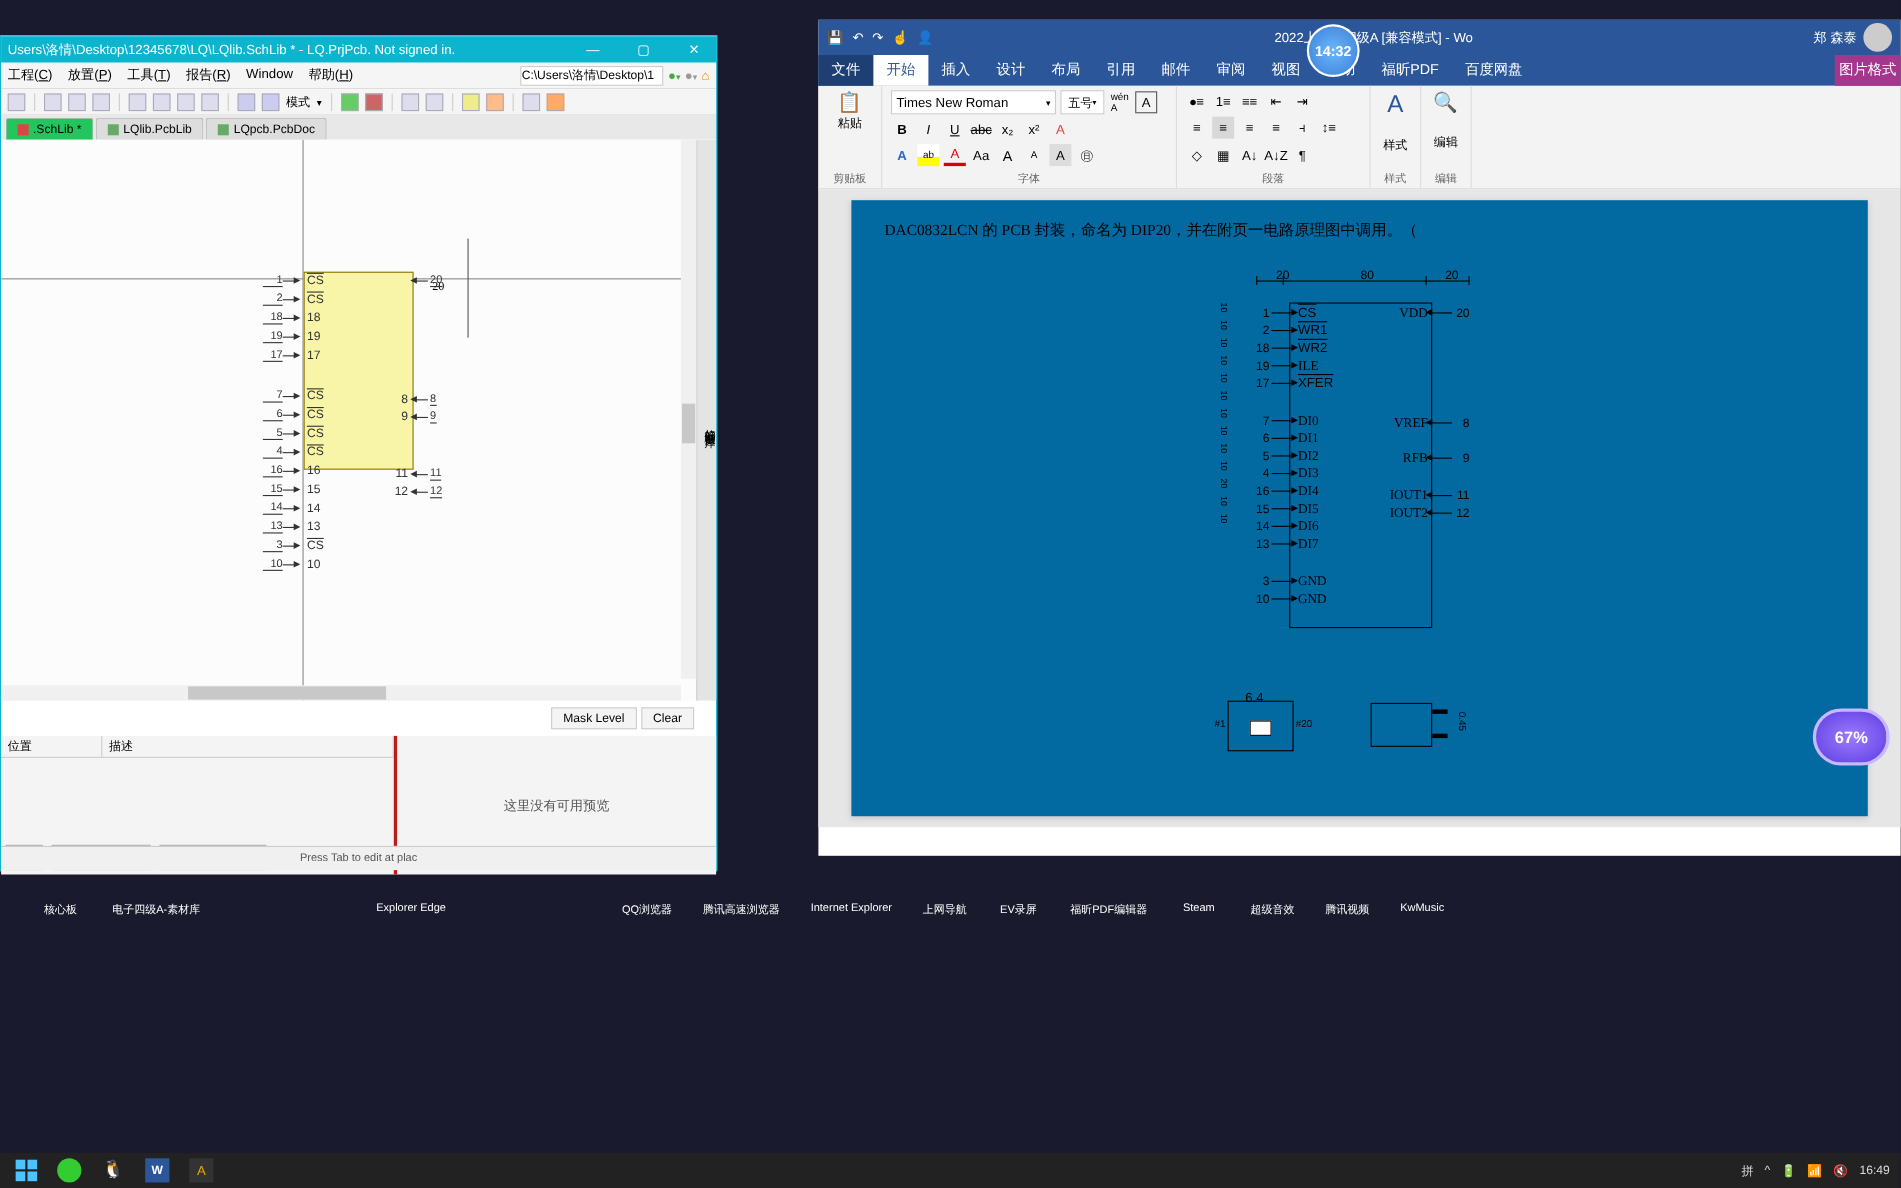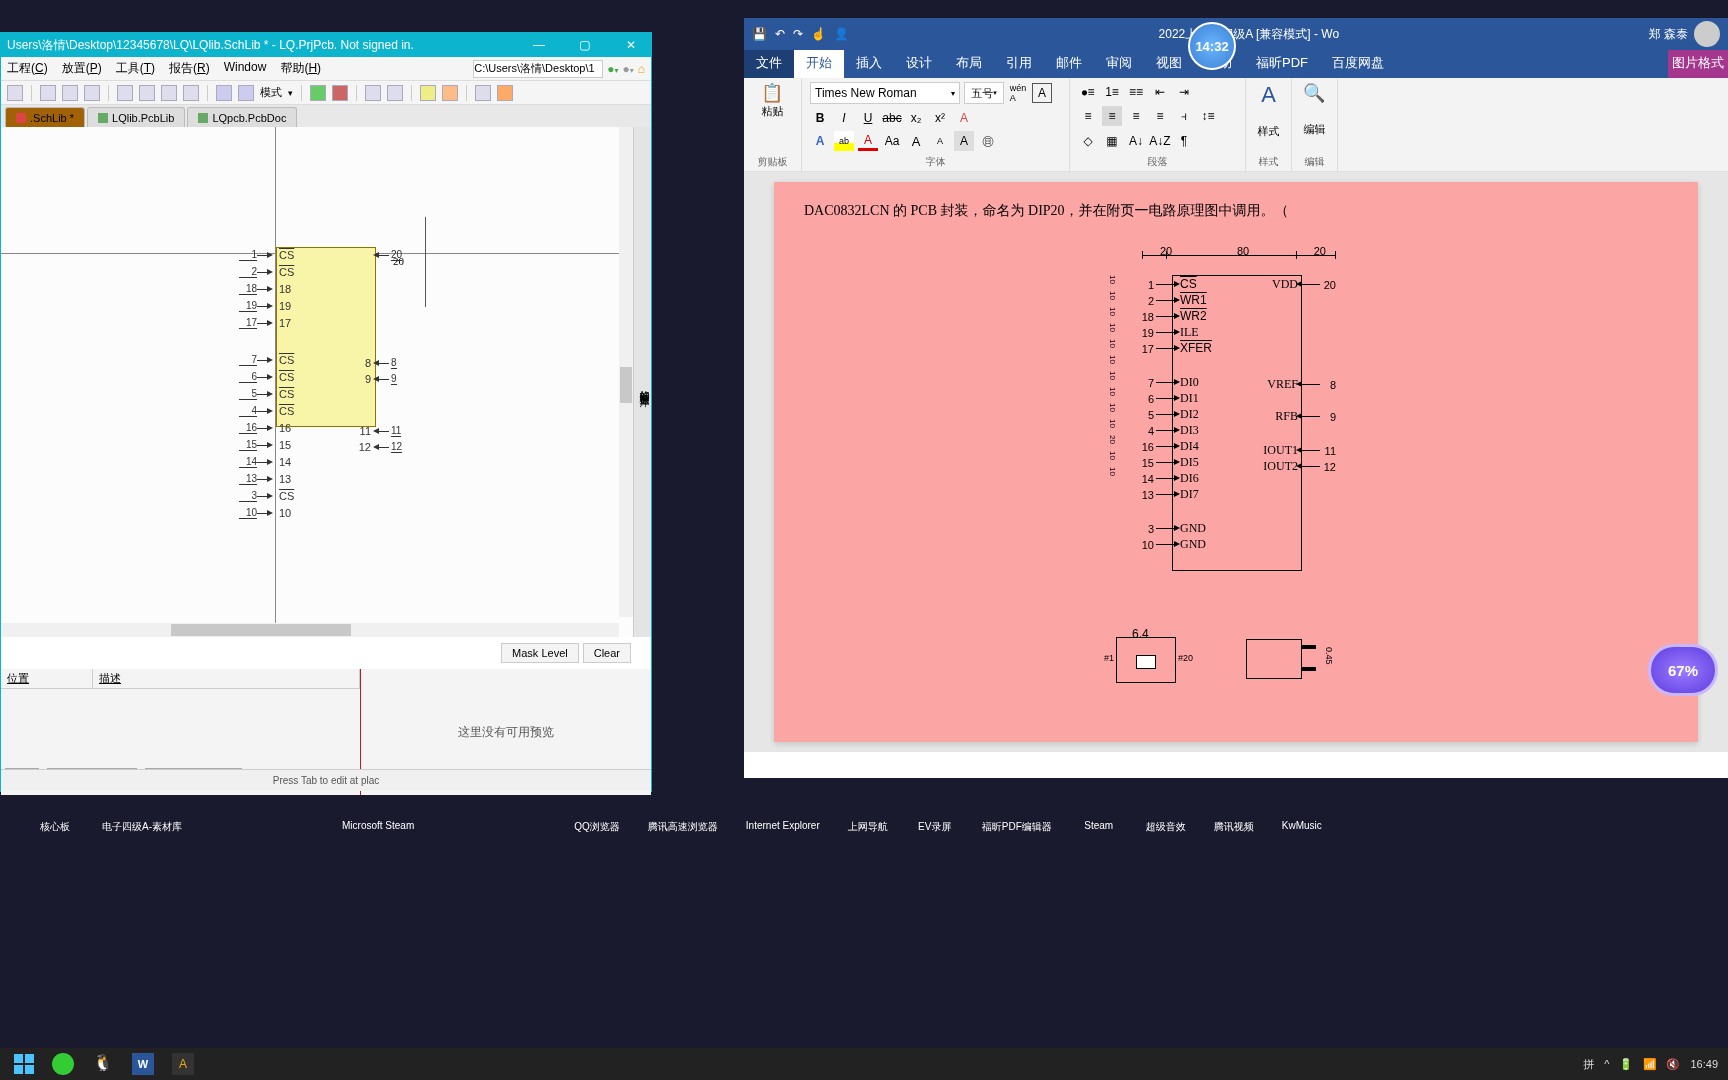--- a/index.html
+++ b/index.html
@@ -13,36 +13,36 @@
 .left-menubar { height: 24px; background: #f5f5f5; display: flex; align-items: center; justify-content: space-between; font-size: 12px; padding: 0 6px; border-bottom: 1px solid #ddd; }
 .left-menubar .menus { display: flex; gap: 14px; }
 .left-menubar .menus span u { text-decoration: underline; }
 .left-path { display: flex; align-items: center; gap: 4px; }
 .left-path input { width: 130px; height: 18px; border: 1px solid #ccc; font-size: 11px; }
 .left-toolbar { height: 24px; background: #f5f5f5; border-bottom: 1px solid #ddd; display: flex; align-items: center; gap: 6px; padding: 0 6px; }
 .tb-ico { width: 16px; height: 16px; background: #dde; border: 1px solid #aab; }
 .tb-sep { width: 1px; height: 16px; background: #ccc; margin: 0 2px; }
 .left-tabs { height: 22px; background: #e8e8e8; display: flex; align-items: flex-end; gap: 2px; padding-left: 4px; }
 .doc-tab { height: 20px; padding: 2px 10px; font-size: 11px; background: #ddd; border: 1px solid #bbb; border-bottom: none; border-radius: 3px 3px 0 0; display: flex; align-items: center; gap: 4px; }
-.doc-tab.active { background: #a16207; }
+.doc-tab.active { background: #22c55e; }
 .tab-ico { width: 10px; height: 10px; }
 .canvas-wrap { position: relative; height: 510px; background: #fcfcfc; overflow: hidden; }
 .canvas-side { position: absolute; right: 0; top: 0; width: 18px; height: 100%; background: #e4e4e4; writing-mode: vertical-rl; font-size: 10px; text-align: center; padding-top: 8px; border-left: 1px solid #ccc; }
 
 
 .sch { position: absolute; left: 240px; top: 120px; }
 .chip-body { position: absolute; left: 35px; top: 0; width: 100px; height: 180px; background: #f8f4a8; border: 1px solid #8b7500; }
 .pin-num { font-size: 10px; color: #333; }
 .pin-lbl { font-size: 11px; color: #333; }
 .pin-arrow { position: absolute; width: 0; height: 0; }
 .pin-arrow.right { border-left: 6px solid #333; border-top: 3px solid transparent; border-bottom: 3px solid transparent; }
 .pin-arrow.left { border-right: 6px solid #333; border-top: 3px solid transparent; border-bottom: 3px solid transparent; }
 
 .bottom-panel { position: absolute; left: 0; top: 636px; right: 0; height: 126px; background: #f4f4f4; display: flex; }
-.bp-left { width: 360px; border-right: 1px solid #b91c1c; text-decoration: underline; }
+.bp-left { width: 360px; border-right: 3px solid #b91c1c; }
 .bp-head { height: 20px; display: flex; border-bottom: 1px solid #ccc; font-size: 11px; }
 .bp-head div { padding: 2px 6px; border-right: 1px solid #ccc; }
 .bp-btns { position: absolute; bottom: 4px; left: 4px; display: flex; gap: 8px; }
 .bp-btn { padding: 3px 16px; font-size: 11px; border: 1px solid #aaa; background: #f0f0f0; }
 .bp-right { flex: 1; display: flex; align-items: center; justify-content: center; font-size: 12px; color: #555; }
 .mask-clear { position: absolute; right: 20px; top: 610px; display: flex; gap: 4px; }
 .mask-clear div { padding: 3px 10px; border: 1px solid #ccc; background: #f4f4f4; font-size: 11px; }
 
 .left-statusbar { position: absolute; bottom: 0; left: 0; right: 0; height: 22px; background: #f0f0f0; border-top: 1px solid #ccc; display: flex; align-items: center; justify-content: flex-end; font-size: 10px; gap: 2px; }
 .left-statusbar .sb-hint { flex: 1; text-align: center; color: #555; }
@@ -61,21 +61,21 @@
 .wtab.format { background: #a4378d; margin-left: auto; padding: 4px 4px; }
 .word-ribbon { height: 94px; background: #f3f3f3; border-bottom: 1px solid #ddd; display: flex; }
 .rgroup { border-right: 1px solid #ddd; padding: 4px 8px 2px; display: flex; flex-direction: column; justify-content: space-between; font-size: 11px; }
 .rgroup .glabel { text-align: center; color: #666; font-size: 10px; }
 .rrow { display: flex; gap: 4px; align-items: center; margin-bottom: 3px; }
 .rbtn { width: 20px; height: 20px; display: flex; align-items: center; justify-content: center; background: #f3f3f3; font-size: 12px; }
 .font-combo { width: 150px; height: 22px; border: 1px solid #ccc; background: #fff; font-size: 12px; padding: 0 4px; display: flex; align-items: center; justify-content: space-between; }
 .size-combo { width: 40px; height: 22px; border: 1px solid #ccc; background: #fff; font-size: 11px; display: flex; align-items: center; justify-content: center; }
 
 .word-doc { position: relative; height: 580px; background: #e6e6e6; overflow: hidden; padding: 10px 30px; }
-.word-page { background: #fca5a5; padding: 16px 30px; min-height: 560px; box-shadow: 0 2px 6px rgba(0,0,0,0.15); }
+.word-page { background: #0369a1; padding: 16px 30px; min-height: 560px; box-shadow: 0 2px 6px rgba(0,0,0,0.15); }
 .doc-text { font-size: 14px; line-height: 1.8; font-family: "SimSun", serif; }
 
 
 .word-chip { position: relative; margin: 30px auto 10px; width: 260px; height: 360px; }
 .word-chip .dim-top { position: absolute; top: -8px; left: 0; right: 0; display: flex; justify-content: space-between; font-size: 11px; }
 .word-chip .outer { position: absolute; left: 6px; top: 10px; width: 248px; height: 330px; }
 .word-chip .body { position: absolute; left: 60px; top: 12px; width: 130px; height: 296px; border: 1.5px solid #000; }
 .wpin-row { position: absolute; display: flex; align-items: center; font-size: 11px; }
 .wpin-num { width: 14px; text-align: right; margin-right: 2px; }
 .wpin-line { width: 18px; height: 1px; background: #000; position: relative; }
@@ -696,21 +696,21 @@
     <div class="tb-item">
       <div class="tb-box"></div>
       <span style="text-align:center;white-space:pre-line"></span>
     </div>
     <div class="tb-item">
       <div class="tb-box"></div>
       <span style="text-align:center;white-space:pre-line"></span>
     </div>
     <div class="tb-item">
       <div class="tb-box"></div>
-      <span style="text-align:center;white-space:pre-line">Microsoft Steam</span>
+      <span style="text-align:center;white-space:pre-line">Explorer Edge</span>
     </div>
     <div class="tb-item">
       <div class="tb-box"></div>
       <span style="text-align:center;white-space:pre-line"></span>
     </div>
     <div class="tb-item">
       <div class="tb-box"></div>
       <span style="text-align:center;white-space:pre-line"></span>
     </div>
     <div class="tb-item">

